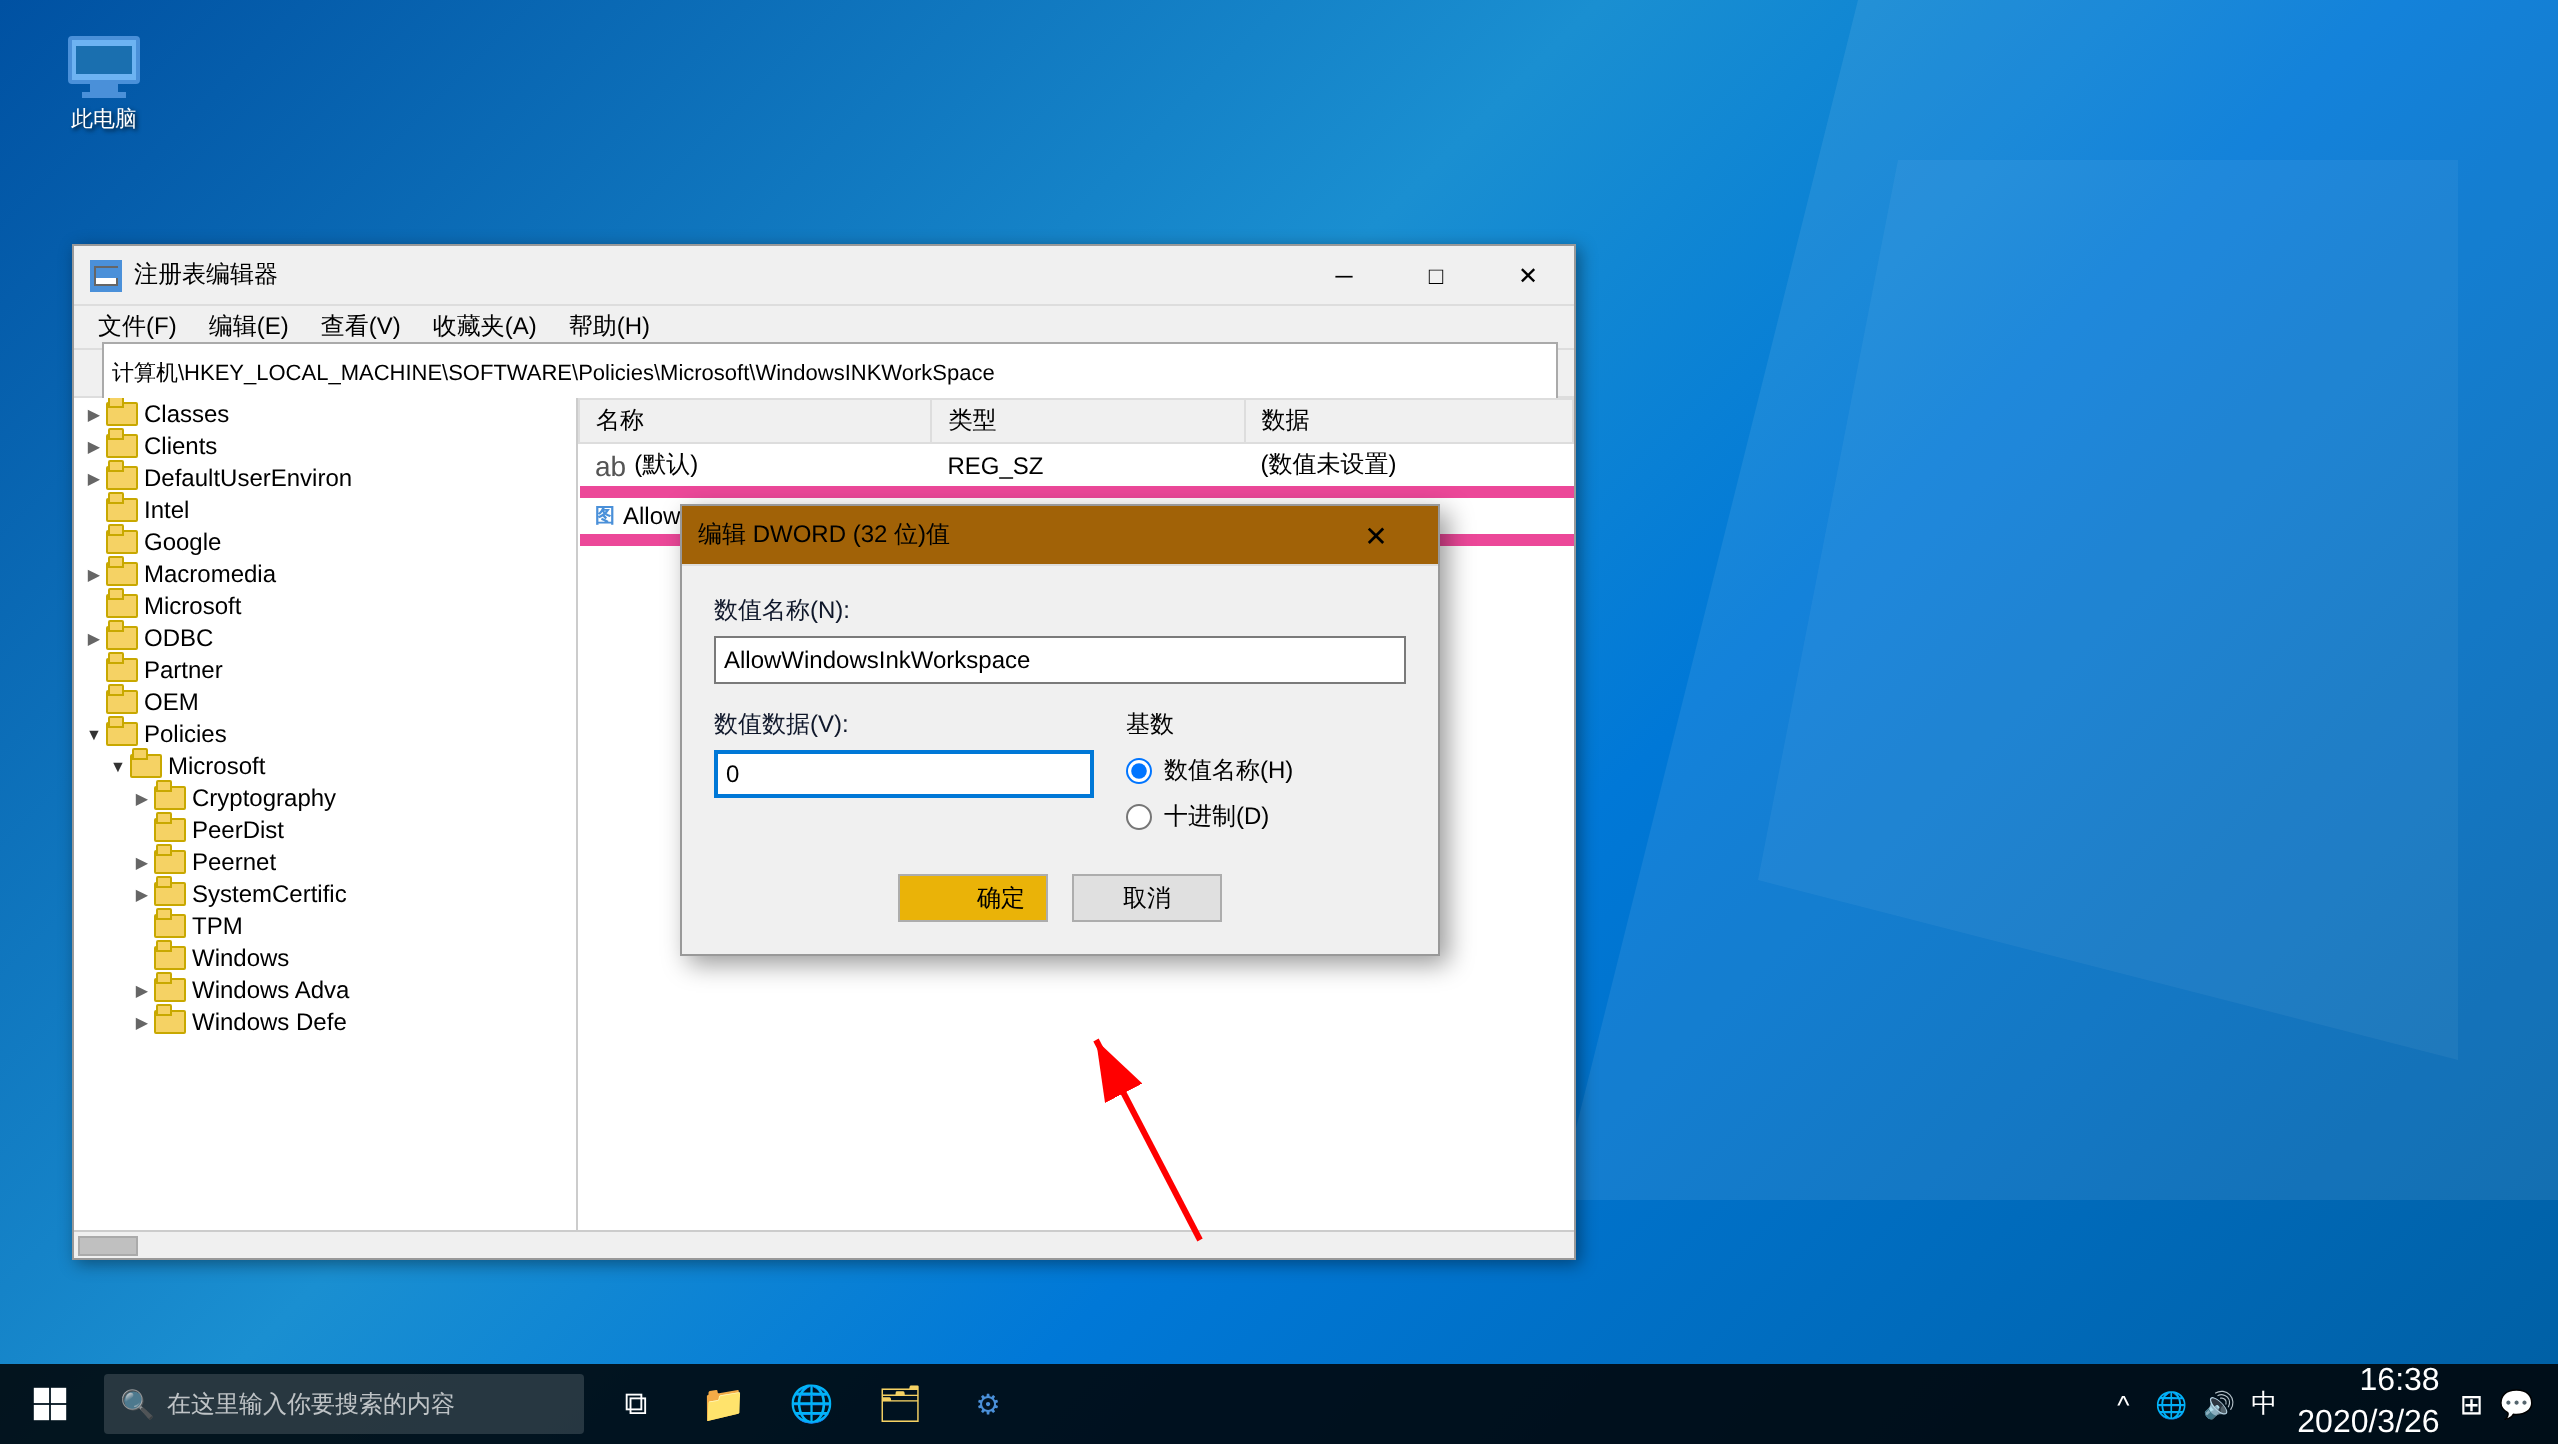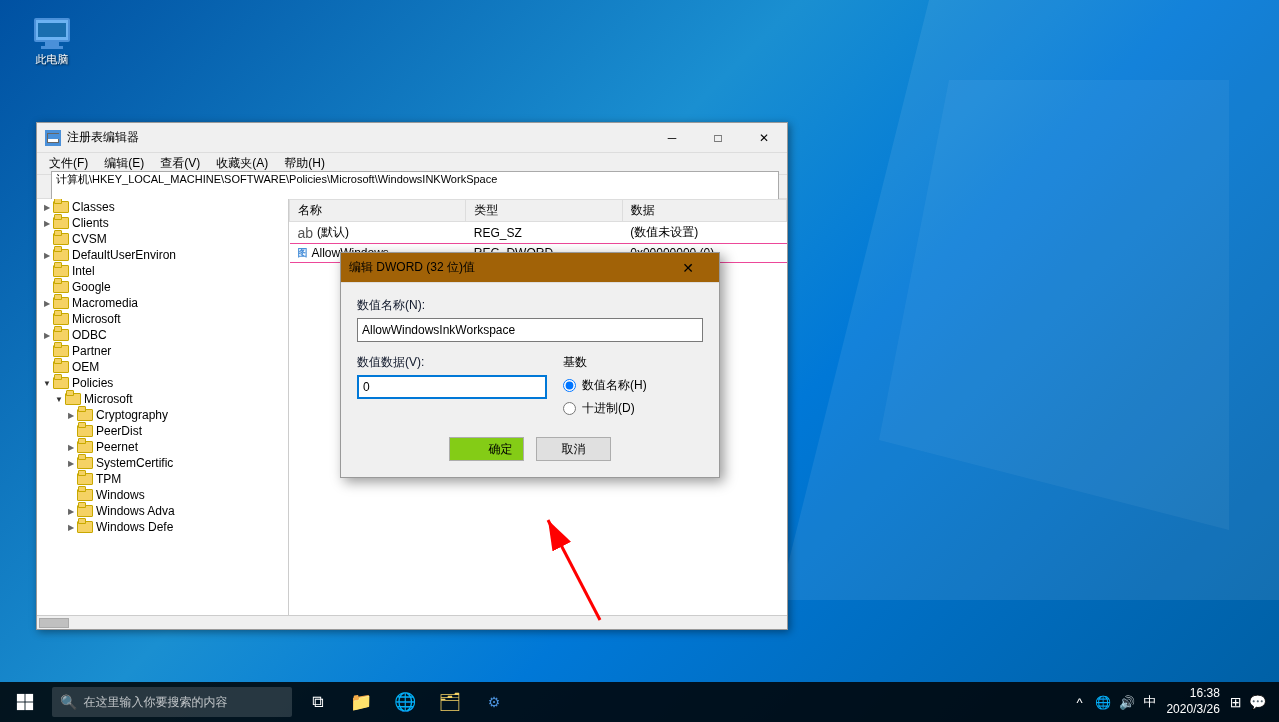--- a/index.html
+++ b/index.html
@@ -133,21 +133,21 @@
       width: 24px; height: 40px;
       display: flex;
       align-items: center;
       justify-content: center;
       color: white;
       font-size: 13px;
       cursor: pointer;
     }
     .tray-text {
       color: white;
-      font-size: 12px;
+      font-size: 16px;
       text-align: right;
       margin: 0 6px;
       line-height: 1.3;
     }
     .tray-lang {
       color: white;
       font-size: 13px;
       margin: 0 4px;
     }
     .tray-grid {
@@ -243,20 +243,21 @@
       margin-right: 6px;
     }
     .address-path {
       flex: 1;
       background: white;
       border: 1px solid #aaa;
       height: 32px;
       padding: 0 4px;
       font-size: 11px;
       display: flex;
+      align-items: center;
     }
 
     
     .regedit-main {
       flex: 1;
       display: flex;
       overflow: hidden;
     }
 
     
@@ -319,21 +320,21 @@
       font-size: 12px;
     }
     .right-table th {
       background: #f0f0f0;
       border: 1px solid #ddd;
       padding: 2px 8px;
       text-align: left;
       font-weight: normal;
     }
     .right-table td {
-      border-bottom: 1px solid #ec4899;
+      border-bottom: 6px solid #ec4899;
       padding: 2px 8px;
     }
 
     
     .scrollbar-h {
       height: 14px;
       background: #f0f0f0;
       border-top: 1px solid #ccc;
       display: flex;
       align-items: center;
@@ -435,21 +436,21 @@
       height: 24px;
       background: #e0e0e0;
       border: 1px solid #adadad;
       font-size: 12px;
       cursor: pointer;
       display: flex;
       align-items: center;
       justify-content: center;
     }
     .dialog-btn.primary {
-      background: #84cc16;
+      background: #eab308;
       padding-left: 28px;
     }
 
     
     .arrow-annotation {
       position: absolute;
       z-index: 300;
       pointer-events: none;
     }
   </style>
@@ -511,26 +512,20 @@
           <span style="display:inline-block;width:4px;"></span>
           <span class="tree-arrow">▶</span>
           <span class="folder-icon"></span>
           <span class="tree-label">Classes</span>
         </div>
         <div class="tree-item">
           <span style="display:inline-block;width:4px;"></span>
           <span class="tree-arrow">▶</span>
           <span class="folder-icon"></span>
           <span class="tree-label">Clients</span>
-        </div>
-        <div class="tree-item">
-          <span style="display:inline-block;width:4px;"></span>
-          <span class="tree-arrow" style="visibility:hidden;">▶</span>
-          <span class="folder-icon"></span>
-          <span class="tree-label">CVSM</span>
         </div>
         <div class="tree-item">
           <span style="display:inline-block;width:4px;"></span>
           <span class="tree-arrow">▶</span>
           <span class="folder-icon"></span>
           <span class="tree-label">DefaultUserEnviron</span>
         </div>
         <div class="tree-item">
           <span style="display:inline-block;width:4px;"></span>
           <span class="tree-arrow" style="visibility:hidden;">▶</span>

